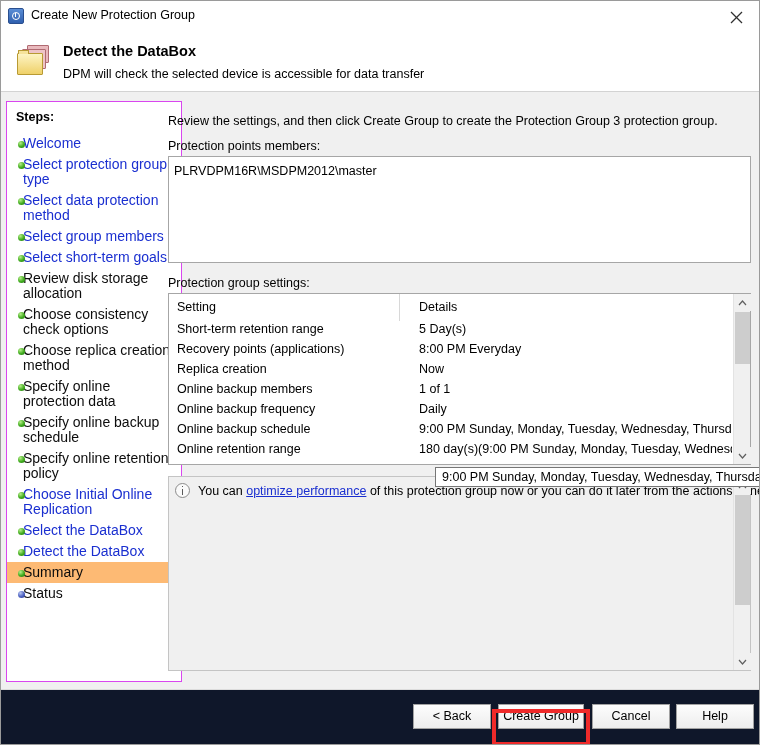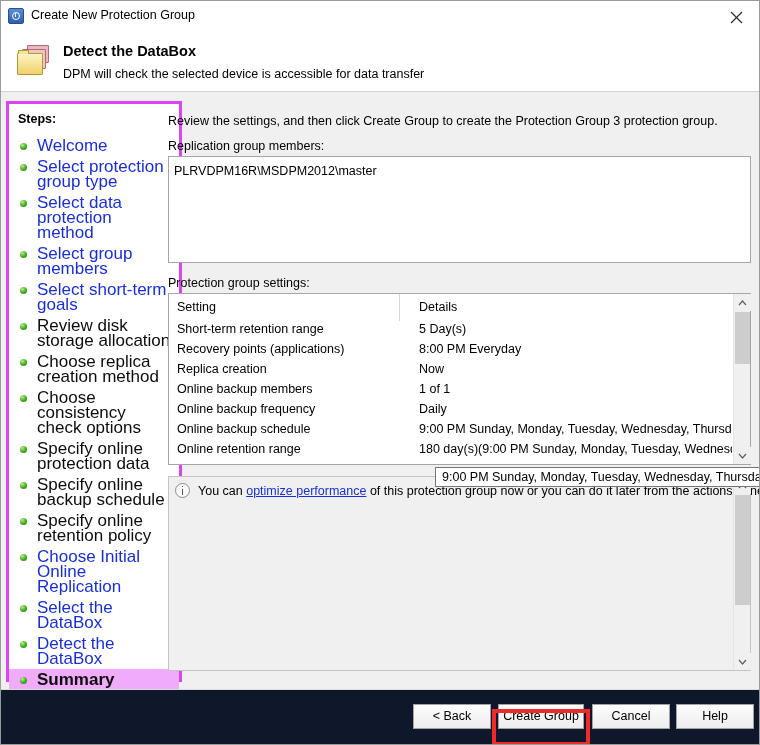--- a/index.html
+++ b/index.html
@@ -122,56 +122,56 @@
     color: #000000;
   }
 
   
   .sidebar {
     position: absolute;
     left: 5px; top: 100px;
     width: 176px;
     height: 581px;
     background: #ffffff;
-    border: 3px solid #d946ef;
+    border: 1px solid #d946ef;
     box-sizing: border-box;
   }
   .steps-title {
     position: absolute;
     left: 9px; top: 8px;
     font-size: 12.5px;
     font-weight: bold;
     color: #000000;
   }
   .steps-list {
     position: absolute;
     left: 0; top: 31px;
     width: 100%;
   }
   .step {
     position: relative;
-    padding: 3px 6px 3px 28px;
+    padding: 3px 6px 3px 16px;
     min-height: 14px;
     line-height: 15px;
-    font-size: 17px;
+    font-size: 14px;
     box-sizing: border-box;
   }
   .step .bullet {
     position: absolute;
     left: 11px; top: 8px;
     width: 7px; height: 7px;
     border-radius: 50%;
     background: radial-gradient(circle at 35% 30%, #b8f08a 0%, #3faa1e 55%, #2a7c14 100%);
   }
   .step.pending .bullet {
     background: radial-gradient(circle at 35% 30%, #b8c6f0 0%, #4a5fc0 55%, #343f8f 100%);
   }
   .step .label { display: block; color: #0c0c0c; }
   .step.link .label { color: #1a2fd0; }
-  .step.current { background: #f0abfc; font-weight: bold; }
+  .step.current { background: #fdba74; }
 
   
   .content {
     position: absolute;
     left: 165px; top: 100px;
     width: 589px;
     height: 581px;
   }
   .intro {
     position: absolute;
@@ -424,25 +424,25 @@
         <div class="step link">
           <span class="bullet"></span>
           <span class="label">Select short-term goals</span>
         </div>
         <div class="step">
           <span class="bullet"></span>
           <span class="label">Review disk storage allocation</span>
         </div>
         <div class="step">
           <span class="bullet"></span>
+          <span class="label">Choose consistency check options</span>
+        </div>
+        <div class="step">
+          <span class="bullet"></span>
           <span class="label">Choose replica creation method</span>
-        </div>
-        <div class="step">
-          <span class="bullet"></span>
-          <span class="label">Choose consistency check options</span>
         </div>
         <div class="step">
           <span class="bullet"></span>
           <span class="label">Specify online protection data</span>
         </div>
         <div class="step">
           <span class="bullet"></span>
           <span class="label">Specify online backup schedule</span>
         </div>
         <div class="step">
@@ -469,21 +469,21 @@
           <span class="bullet"></span>
           <span class="label">Status</span>
         </div>
       </div>
   </div>
 
   <div class="content">
 
     <div class="intro">Review the settings, and then click Create Group to create the Protection Group 3 protection group.</div>
 
-    <div class="label-members">Replication group members:</div>
+    <div class="label-members">Protection points members:</div>
     <div class="members-box">
       <div id="members-rows">
           <div class="row">PLRVDPM16R\MSDPM2012\master</div>
         </div>
     </div>
 
     <div class="label-settings">Protection group settings:</div>
     <div class="settings-box">
       <div class="settings-inner">
         <div class="col-divider"></div>

